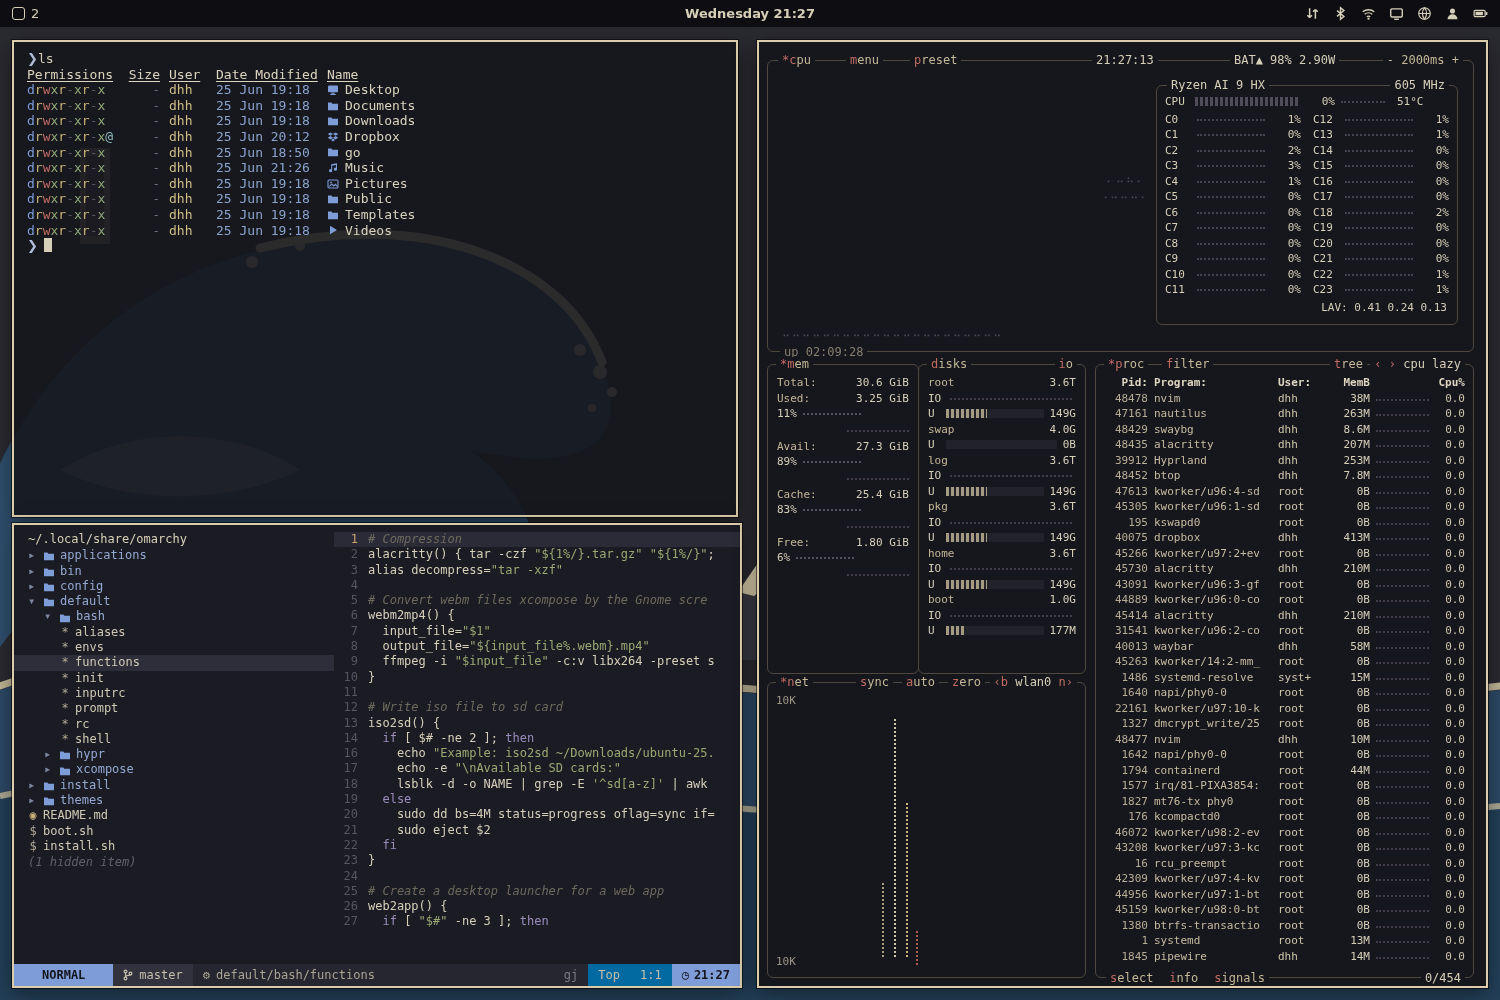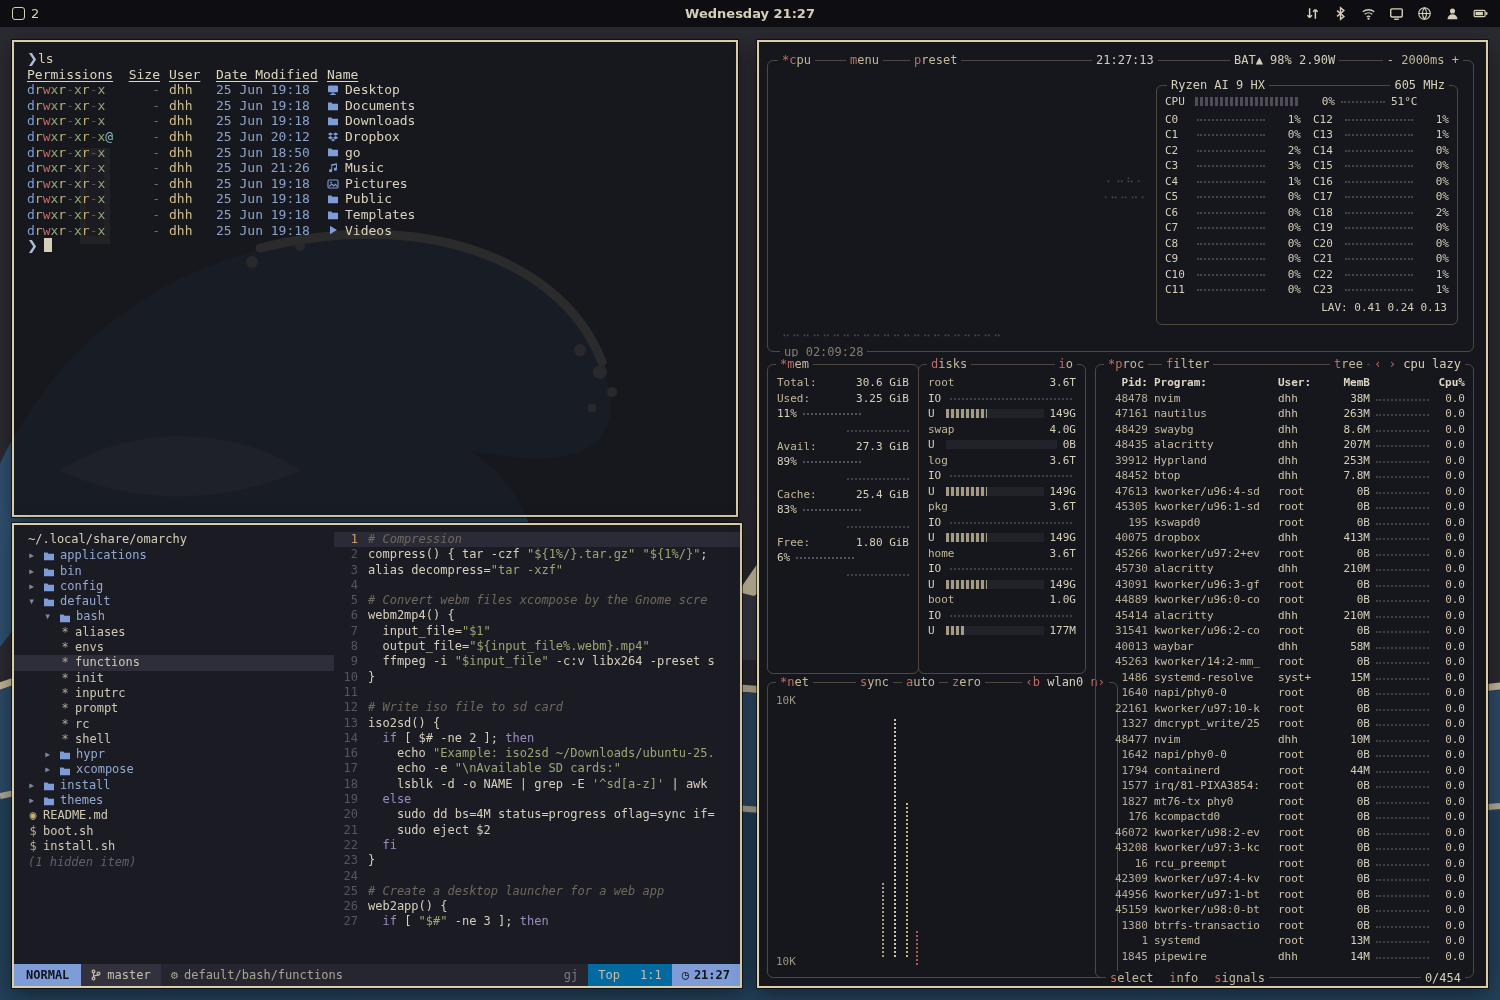--- a/index.html
+++ b/index.html
@@ -64,21 +64,21 @@
   .cline{display:flex;white-space:pre}
   .cline.cur{background:#2b2b37}
   .gut{width:34px;flex:none;text-align:right;padding-right:10px;color:#565663}
   .cline.cur .gut{color:#caa06a}
   .sg-c{color:#6e6a5e;font-style:italic}
   .sg-s{color:#9aa873}
   .sg-k{color:#9a8cbd}
   .sg-p{color:#d6d0ba}
 
   .statusline{height:22px;flex:none;display:flex;align-items:stretch;font-size:12px;line-height:22px;background:#262631}
-  .sl-mode{background:var(--blue);color:#14141b;font-weight:bold;padding:0 12px}
+  .sl-mode{background:var(--blue);color:#14141b;font-weight:bold;padding:0 28px}
   .sl-seg{padding:0 10px;color:#c5bfa9;display:flex;align-items:center;gap:6px}
   .sl-branch{background:#32323e}
   .sl-path{background:#262631;color:#aaa493}
   .sl-fill{flex:1;background:#262631}
   .sl-keys{color:#7b7b87}
   .sl-top,.sl-cur{background:#0369a1}
   .sl-time{background:var(--blue);color:#14141b;padding:0 10px;display:flex;align-items:center;gap:5px;font-weight:bold}
   .gear{color:#aaa493}
 
   
@@ -91,21 +91,21 @@
   .creamtx{color:var(--cream)}
   .dimtx{color:var(--dim)}
   .redtx{color:var(--red)}
   .dots{display:inline-block;height:3px;border-bottom:2px dotted #474250;flex:1;margin:0 6px;align-self:center}
 
   #core-box{position:absolute;left:388px;top:24px;width:302px;height:240px;border:1px solid var(--boxborder);border-radius:6px;padding:8px 8px 2px 8px}
   .cpu-total-row{display:flex;align-items:center}
   .clab{color:var(--cream);width:30px;flex:none}
   .cpu-bar{width:104px;height:9px;background:repeating-linear-gradient(90deg,#5a5564 0 3px,transparent 3px 5px);flex:none;margin-right:6px;opacity:.85}
   .cpct{width:30px;text-align:right;color:var(--cream);flex:none}
-  .ctemp{color:var(--cream);margin-left:0}
+  .ctemp{color:var(--cream);margin-left:6px}
   .core-cols{display:flex;gap:12px;margin-top:2px}
   .core-col{flex:1}
   .core-row{display:flex;align-items:flex-start}
   .core-row .clab{width:26px;color:var(--cream)}
   .lav{text-align:right;color:var(--cream);padding-right:2px;margin-top:2px}
   .gdots{position:absolute;color:#4c4754;letter-spacing:2px}
 
   #mem-rows{padding:10px 9px 0 9px}
   .mrow{display:flex;justify-content:space-between}
   .mlab{color:var(--tan)} .mval{color:var(--cream)}
@@ -520,21 +520,21 @@
           <span class="tlab-file">boot.sh</span>
         </div>
         <div class="tr-item" style="padding-left: 0px;">
           <span class="tmark">$</span>
           <span class="tlab-file">install.sh</span>
         </div>
         <div class="tr-note">(1 hidden item)</div>
       </div>
     <div id="code">
         <div class="cline cur"><span class="gut">1</span><span class="ctext"><span class="sg-c"># Compression</span></span></div>
-        <div class="cline"><span class="gut">2</span><span class="ctext"><span class="sg-p">compress() { tar -czf </span><span class="sg-s">"${1%/}.tar.gz"</span><span class="sg-p"> </span><span class="sg-s">"${1%/}"</span><span class="sg-p">;</span></span></div>
+        <div class="cline"><span class="gut">2</span><span class="ctext"><span class="sg-p">alacritty() { tar -czf </span><span class="sg-s">"${1%/}.tar.gz"</span><span class="sg-p"> </span><span class="sg-s">"${1%/}"</span><span class="sg-p">;</span></span></div>
         <div class="cline"><span class="gut">3</span><span class="ctext"><span class="sg-p">alias decompress=</span><span class="sg-s">"tar -xzf"</span></span></div>
         <div class="cline"><span class="gut">4</span><span class="ctext"></span></div>
         <div class="cline"><span class="gut">5</span><span class="ctext"><span class="sg-c"># Convert webm files xcompose by the Gnome scre</span></span></div>
         <div class="cline"><span class="gut">6</span><span class="ctext"><span class="sg-p">webm2mp4() {</span></span></div>
         <div class="cline"><span class="gut">7</span><span class="ctext"><span class="sg-p">  input_file=</span><span class="sg-s">"$1"</span></span></div>
         <div class="cline"><span class="gut">8</span><span class="ctext"><span class="sg-p">  output_file=</span><span class="sg-s">"${input_file%.webm}.mp4"</span></span></div>
         <div class="cline"><span class="gut">9</span><span class="ctext"><span class="sg-p">  ffmpeg -i </span><span class="sg-s">"$input_file"</span><span class="sg-p"> -c:v libx264 -preset s</span></span></div>
         <div class="cline"><span class="gut">10</span><span class="ctext"><span class="sg-p">}</span></span></div>
         <div class="cline"><span class="gut">11</span><span class="ctext"></span></div>
         <div class="cline"><span class="gut">12</span><span class="ctext"><span class="sg-c"># Write iso file to sd card</span></span></div>
@@ -877,21 +877,21 @@
         <div class="drow">
           <span class="dulab">U</span>
           <span class="ubar">
             <i style="width:18%"></i>
           </span>
           <span class="duval">177M</span>
         </div>
       </div>
   </div>
 
-  <div class="bbox" id="net-box" style="left:8px;top:640px;width:351px;height:296px">
+  <div class="bbox" id="net-box" style="left:8px;top:640px;width:319px;height:296px">
     <span class="blab hot" style="left:8px">*net</span>
     <span class="blab hot" style="left:88px">sync</span>
     <span class="blab hot" style="left:134px">auto</span>
     <span class="blab hot" style="left:180px">zero</span>
     <span class="blab" style="right:8px"><span class="redtx">‹b</span> <span class="creamtx">wlan0</span> <span class="redtx">n›</span></span>
 
     <span class="scale" style="left:8px;top:10px">10K</span>
     <span class="scale" style="left:8px;bottom:8px">10K</span>
 
     <span class="vdots" style="left:126px;top:36px;height:238px"></span>

